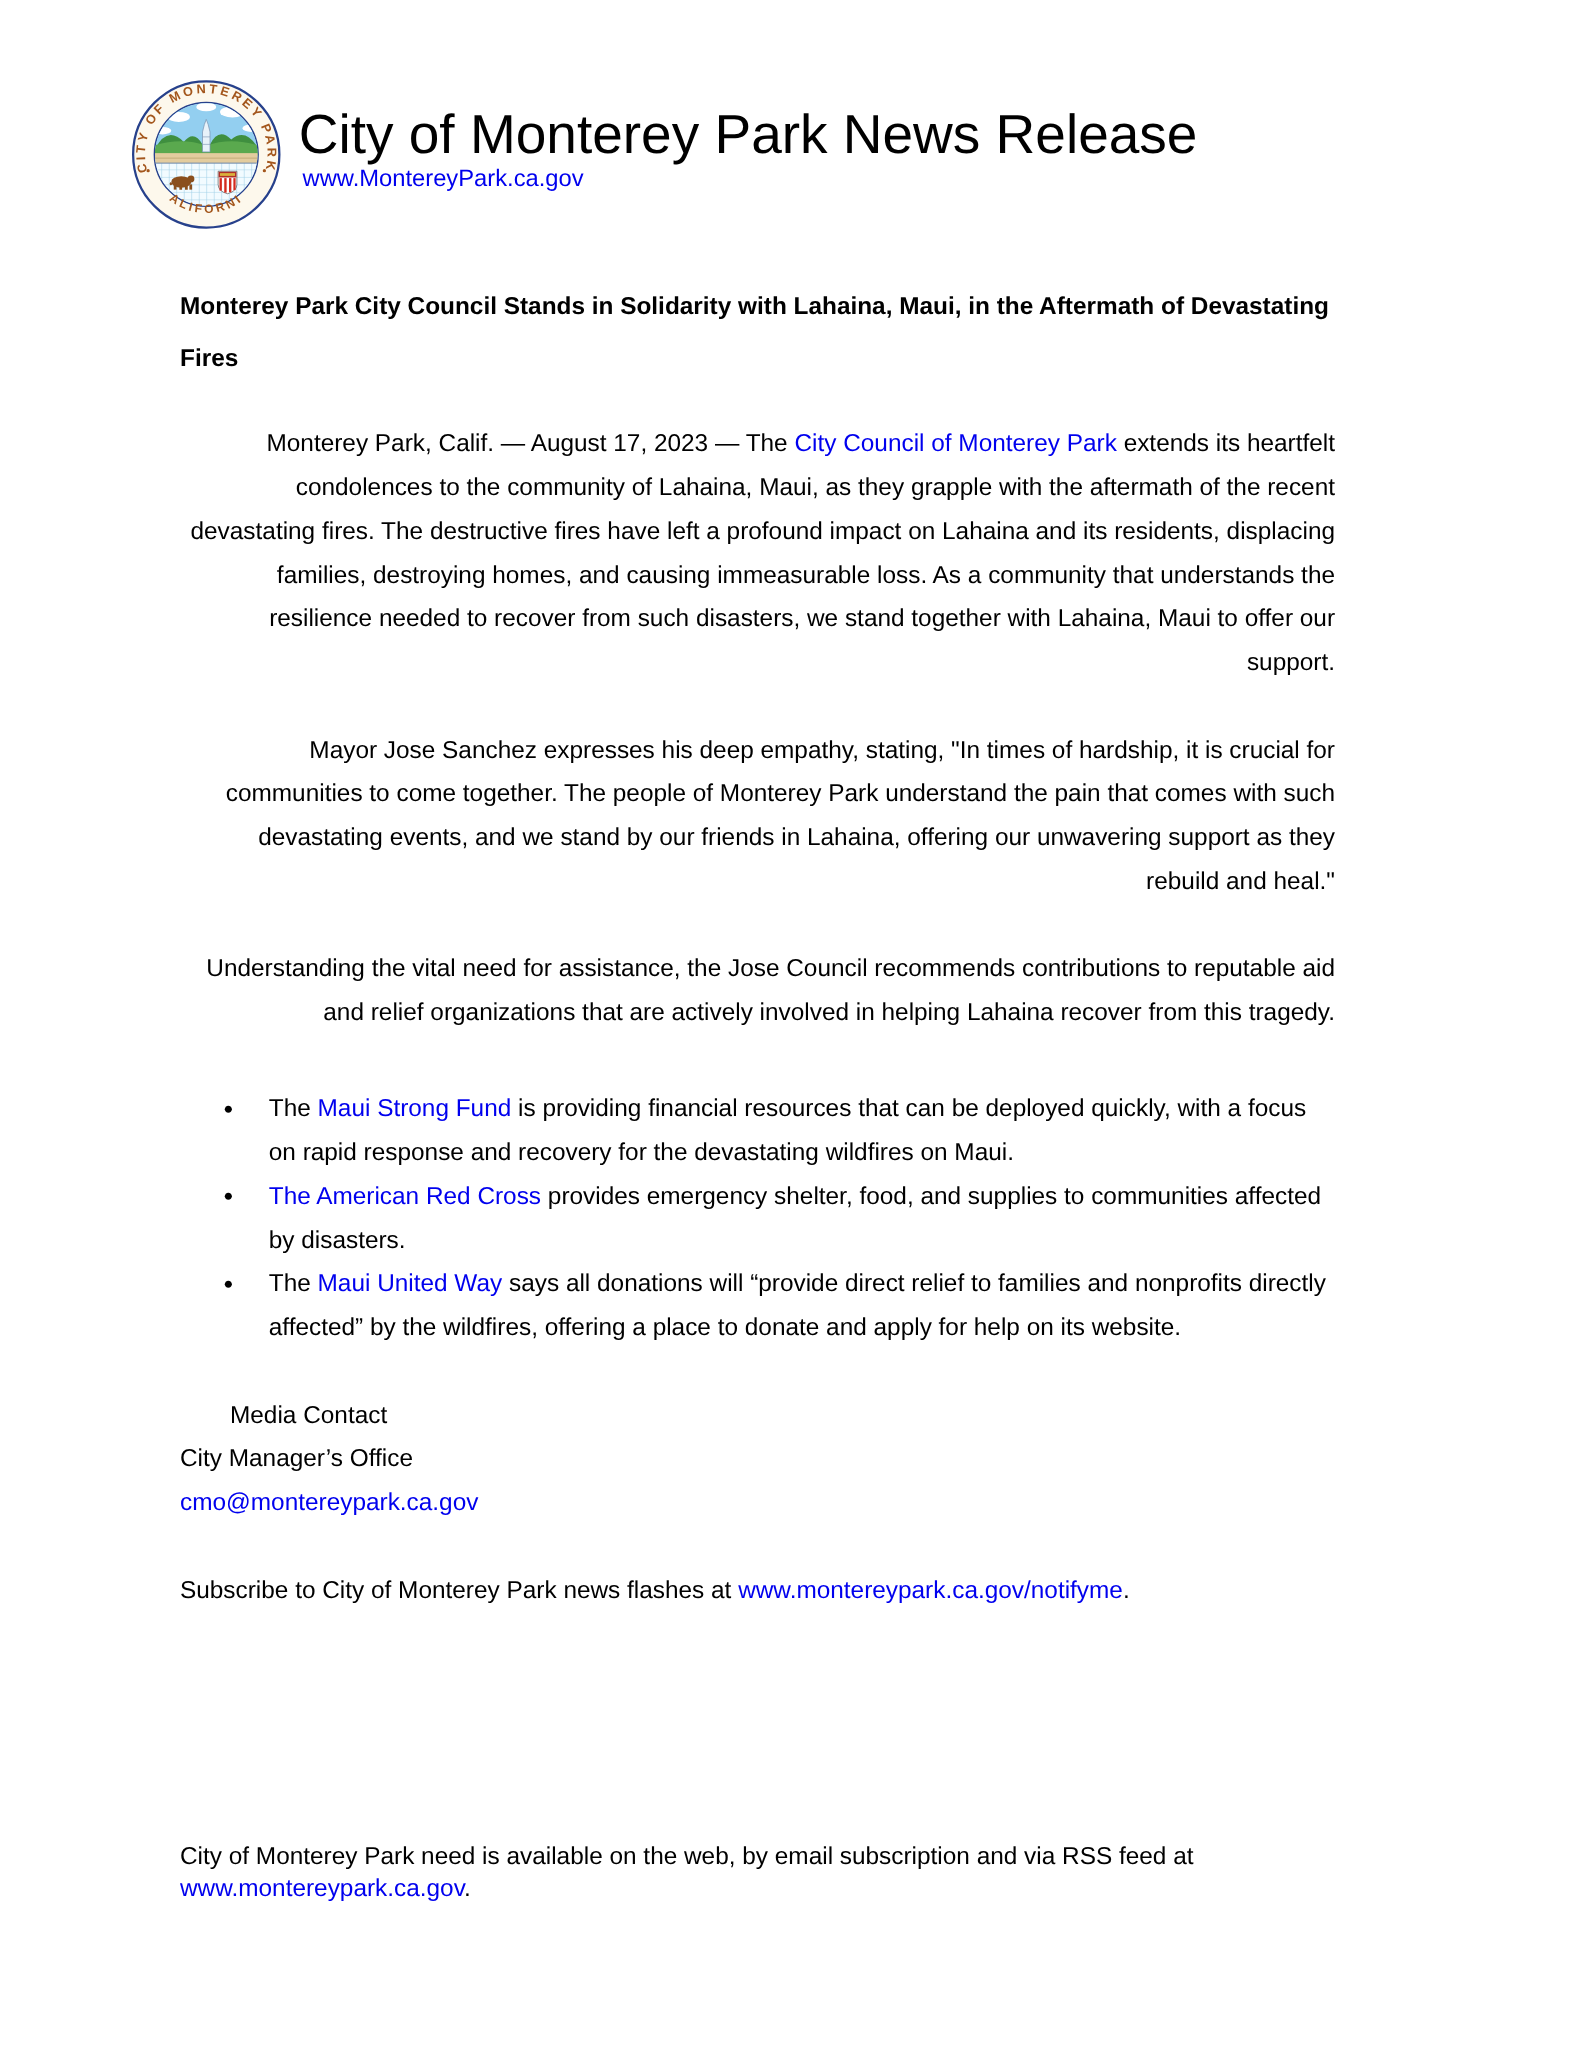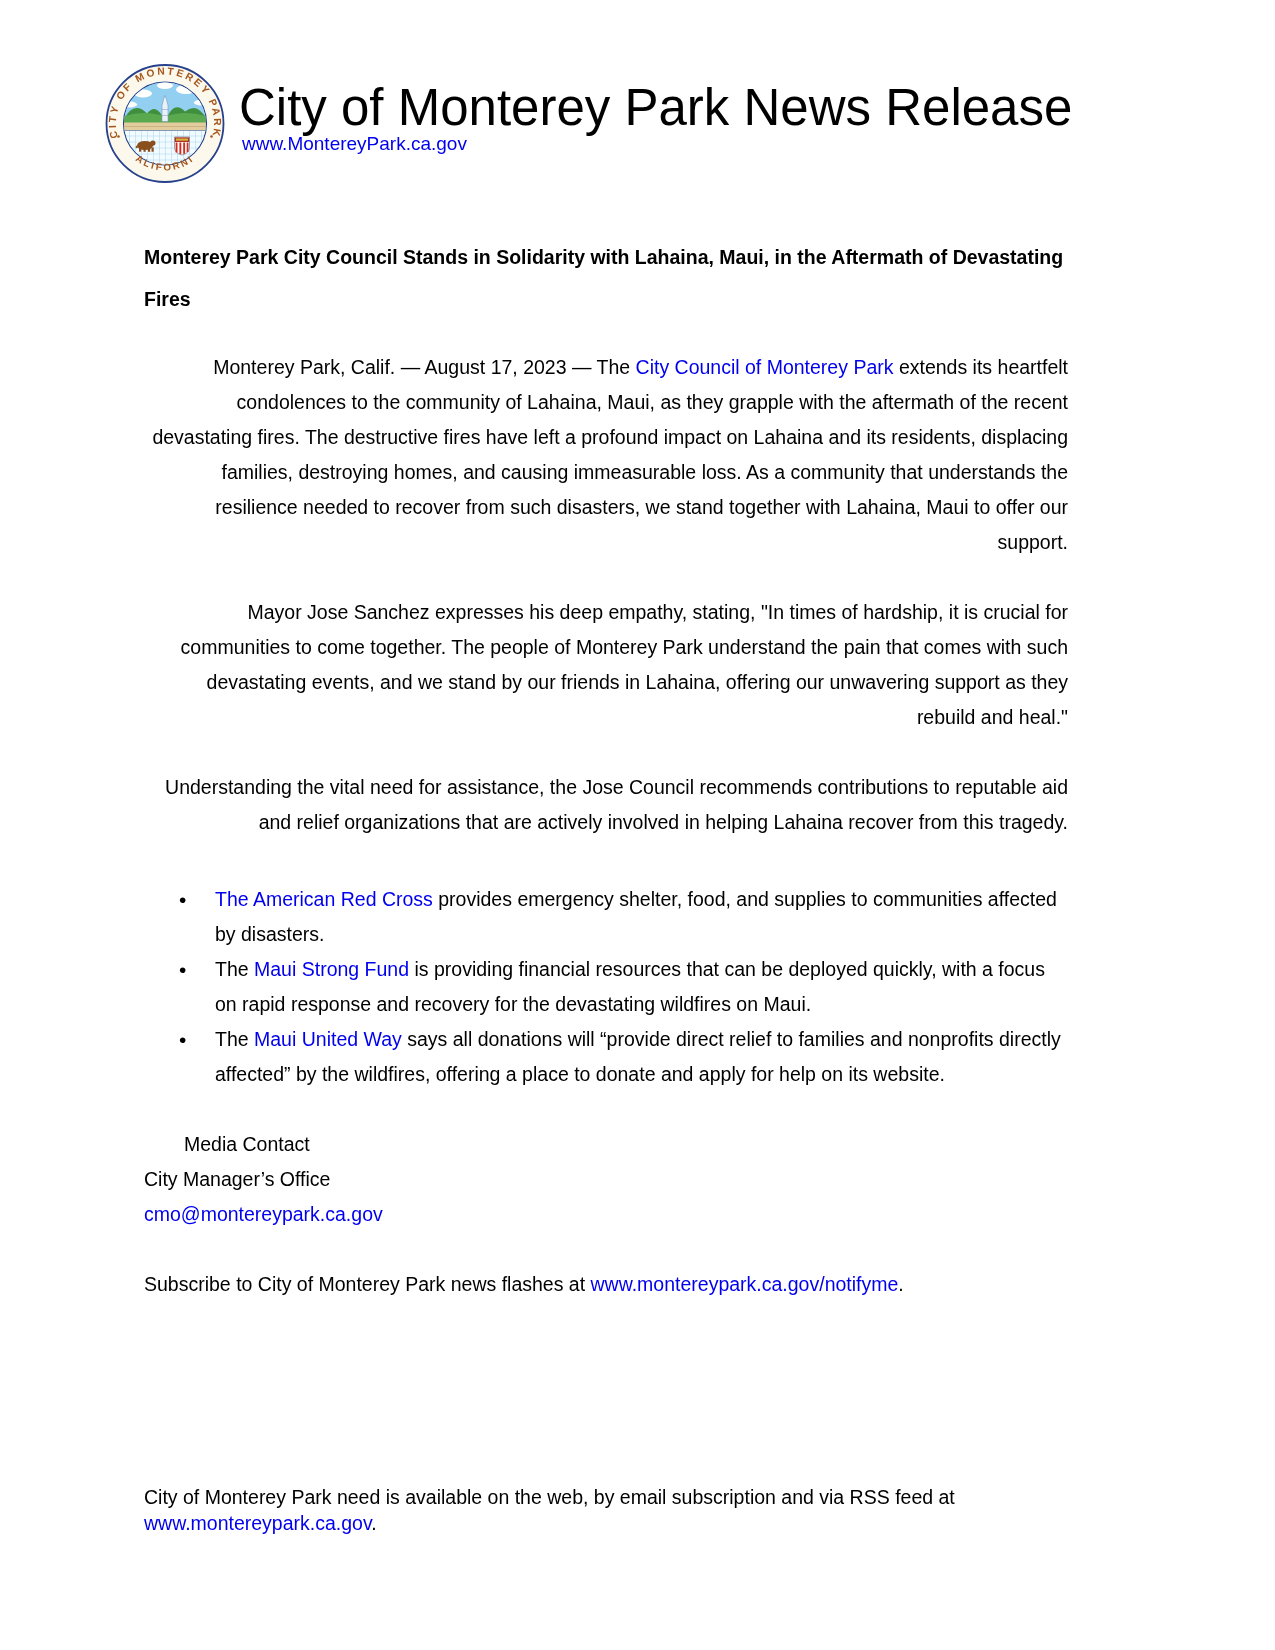--- a/index.html
+++ b/index.html
@@ -9,30 +9,30 @@
     margin:0 auto;
     background:#ffffff;
     font-family:"Liberation Sans", sans-serif;
     color:#000000;
     overflow:hidden;
   }
   
   .logo { position:absolute; left:105px; top:62px; width:120px; height:123px; }
   .masthead-title {
     position:absolute; left:239px; top:84px;
-    font-size:51px; line-height:48px; color:#000;
+    font-size:44px; line-height:48px; color:#000;
     letter-spacing:0px; white-space:nowrap;
   }
   .masthead-url {
     position:absolute; left:242px; top:133px;
     font-size:19px; line-height:22px; color:#0000EE;
     text-decoration:none; white-space:nowrap;
   }
   
-  .content { position:absolute; left:144px; top:236px; width:924px; }
+  .content { position:absolute; left:144px; top:224px; width:924px; }
   .headline {
     font-size:19.5px; font-weight:bold; line-height:42px;
     margin:0 0 30px 0;
   }
   p.body { font-size:19.5px; line-height:35px; margin:0 0 35px 0;text-align:right; }
   ul.bullets { margin:42px 0 35px 0; padding:0 0 0 71px; list-style:none; }
   ul.bullets li { position:relative; font-size:19.5px; line-height:35px; margin:0; }
   ul.bullets li::before {
     content:"\2022";
     position:absolute; left:-36px; top:0;
@@ -128,22 +128,22 @@
 
   <div class="content">
 
     <h1 class="headline">Monterey Park City Council Stands in Solidarity with Lahaina, Maui, in the Aftermath of Devastating Fires</h1>
 
     <p class="body"><span>Monterey Park, Calif. — August 17, 2023 — The </span><a class="link">City Council of Monterey Park</a><span> extends its heartfelt condolences to the community of Lahaina, Maui, as they grapple with the aftermath of the recent devastating fires. The destructive fires have left a profound impact on Lahaina and its residents, displacing families, destroying homes, and causing immeasurable loss. As a community that understands the resilience needed to recover from such disasters, we stand together with Lahaina, Maui to offer our support.</span></p>
     <p class="body"><span>Mayor Jose Sanchez expresses his deep empathy, stating, "In times of hardship, it is crucial for communities to come together. The people of Monterey Park understand the pain that comes with such devastating events, and we stand by our friends in Lahaina, offering our unwavering support as they rebuild and heal."</span></p>
     <p class="body"><span>Understanding the vital need for assistance, the Jose Council recommends contributions to reputable aid and relief organizations that are actively involved in helping Lahaina recover from this tragedy.</span></p>
 
     <ul class="bullets">
+      <li><span>The </span><a class="link">Maui Strong Fund</a><span> is providing financial resources that can be deployed quickly, with a focus on rapid response and recovery for the devastating wildfires on Maui.</span></li>
       <li><a class="link">The American Red Cross</a><span> provides emergency shelter, food, and supplies to communities affected by disasters.</span></li>
-      <li><span>The </span><a class="link">Maui Strong Fund</a><span> is providing financial resources that can be deployed quickly, with a focus on rapid response and recovery for the devastating wildfires on Maui.</span></li>
       <li><span>The </span><a class="link">Maui United Way</a><span> says all donations will “provide direct relief to families and nonprofits directly affected” by the wildfires, offering a place to donate and apply for help on its website.</span></li>
     </ul>
 
     <div class="media-contact">
       <div class="mc-heading">Media Contact</div>
       <div>City Manager’s Office</div>
       <div><a class="link">cmo@montereypark.ca.gov</a></div>
     </div>
 
     <p class="subscribe"><span>Subscribe to City of Monterey Park news flashes at </span><a class="link">www.montereypark.ca.gov/notifyme</a><span>.</span></p>

